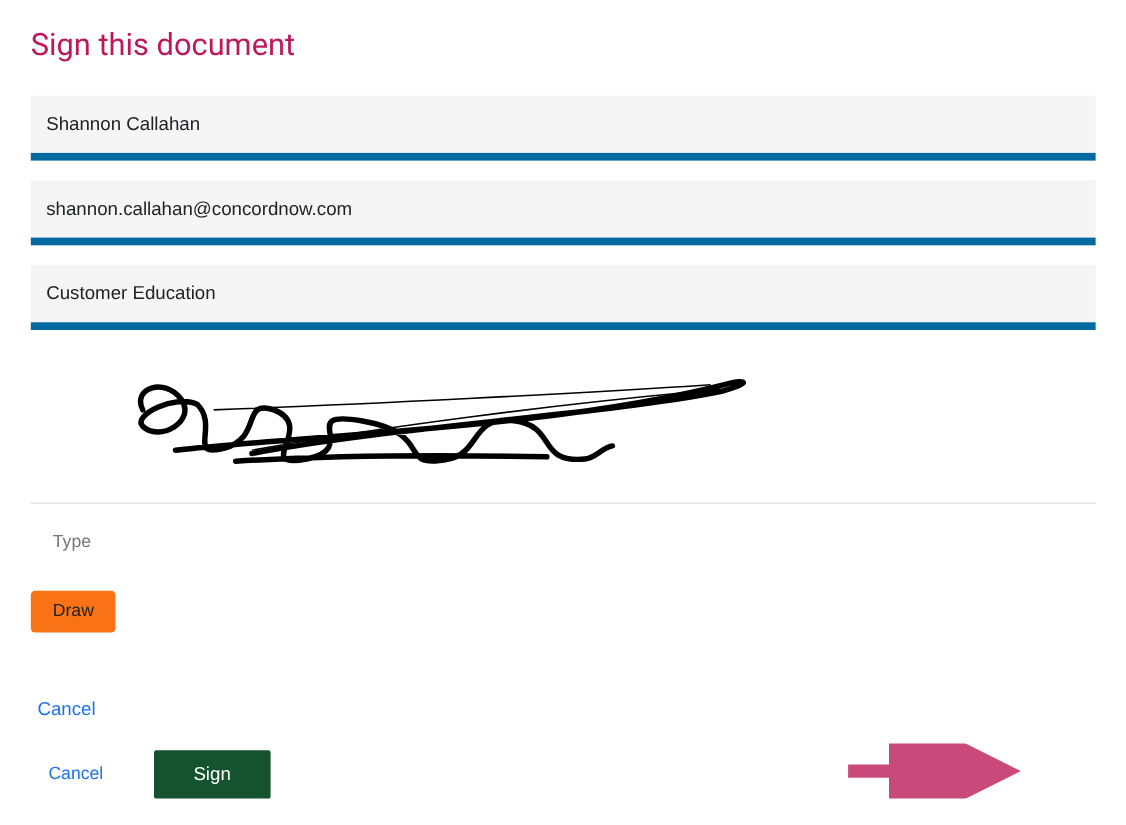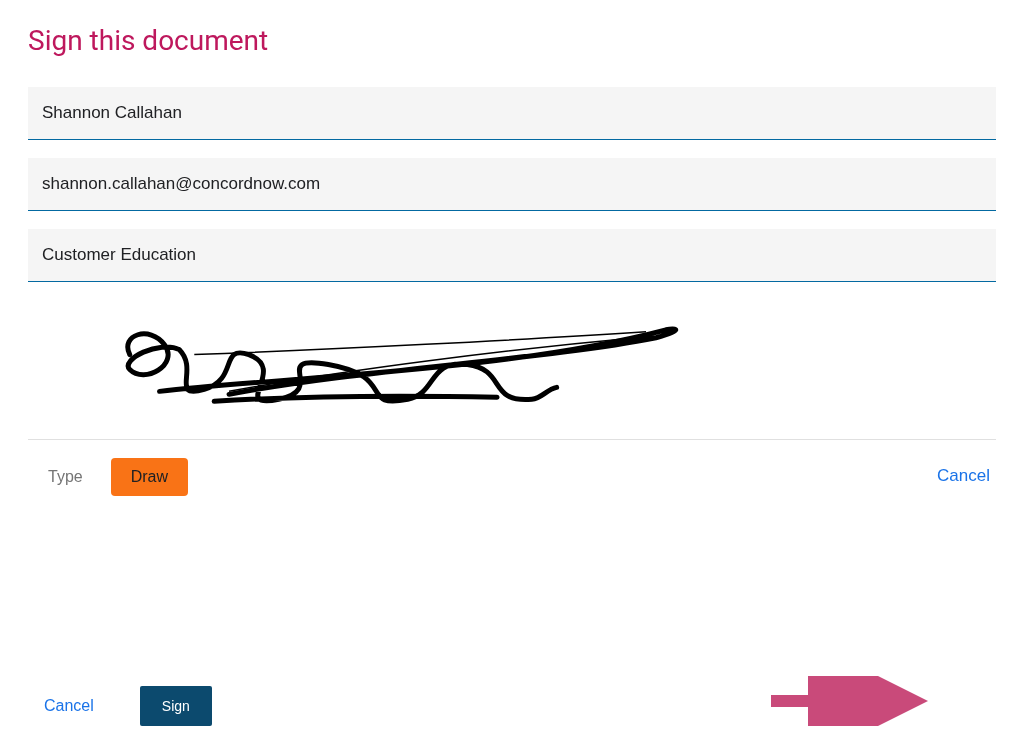--- a/index.html
+++ b/index.html
@@ -13,21 +13,21 @@
     }
     .title {
       font-size: 28px;
       font-weight: 400;
       color: #be185d;
       margin-bottom: 30px;
     }
     .field {
       background: #f5f5f5;
       border: none;
-      border-bottom: 1px solid #0369a1;
+      border-bottom: 7px solid #0369a1;
       width: 100%;
       padding: 16px 14px;
       font-size: 17px;
       color: #202124;
       margin-bottom: 18px;
       outline: none;
     }
     .signature-area {
       width: 100%;
       height: 140px;
@@ -38,23 +38,24 @@
     }
     .signature-svg {
       position: absolute;
       left: 0;
       top: 0;
       width: 100%;
       height: 100%;
     }
     .mode-row {
       display: flex;
-      align-items: flex-end;
-      gap: 8px;
+      align-items: flex-start;
+      gap: 25px;
       padding: 8px 0;
+      flex-direction: column;
     }
     .mode-btn {
       padding: 10px 20px;
       font-size: 16px;
       background: transparent;
       border: none;
       color: #757575;
       cursor: pointer;
       border-radius: 4px;
     }
@@ -94,26 +95,26 @@
       color: #1a73e8;
       font-size: 16px;
       font-weight: 500;
       cursor: pointer;
       padding: 10px 16px;
       margin-right: 10px;
       position: relative;
       z-index: 0;
     }
     .sign-btn {
-      background: #0c4a6e;
+      background: #14532d;
       color: #fff;
       border: none;
-      font-size: 14px;
+      font-size: 17px;
       font-weight: 500;
-      padding: 12px 22px;
+      padding: 12px 36px;
       cursor: pointer;
       border-radius: 2px;
       position: relative;
       z-index: 2;
     }
     .arrow-svg {
       position: absolute;
       right: 78px;
       bottom: 24px;
       z-index: 1;

